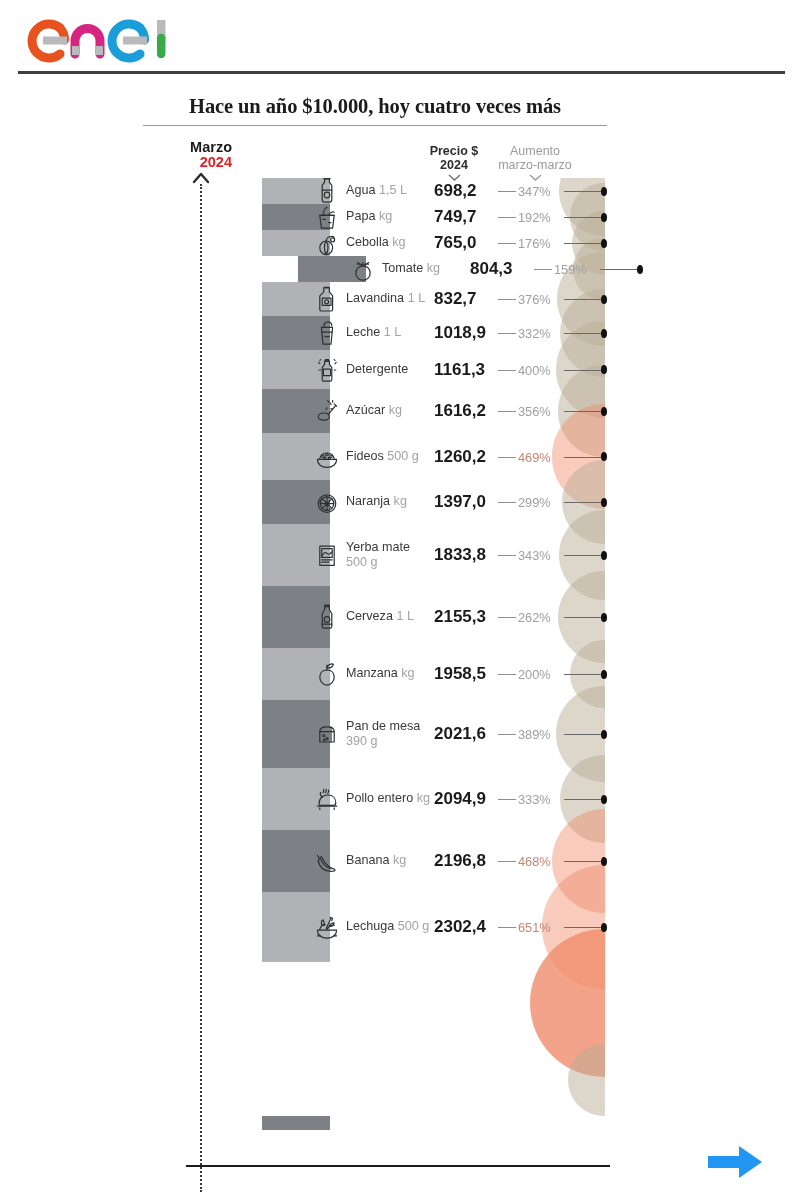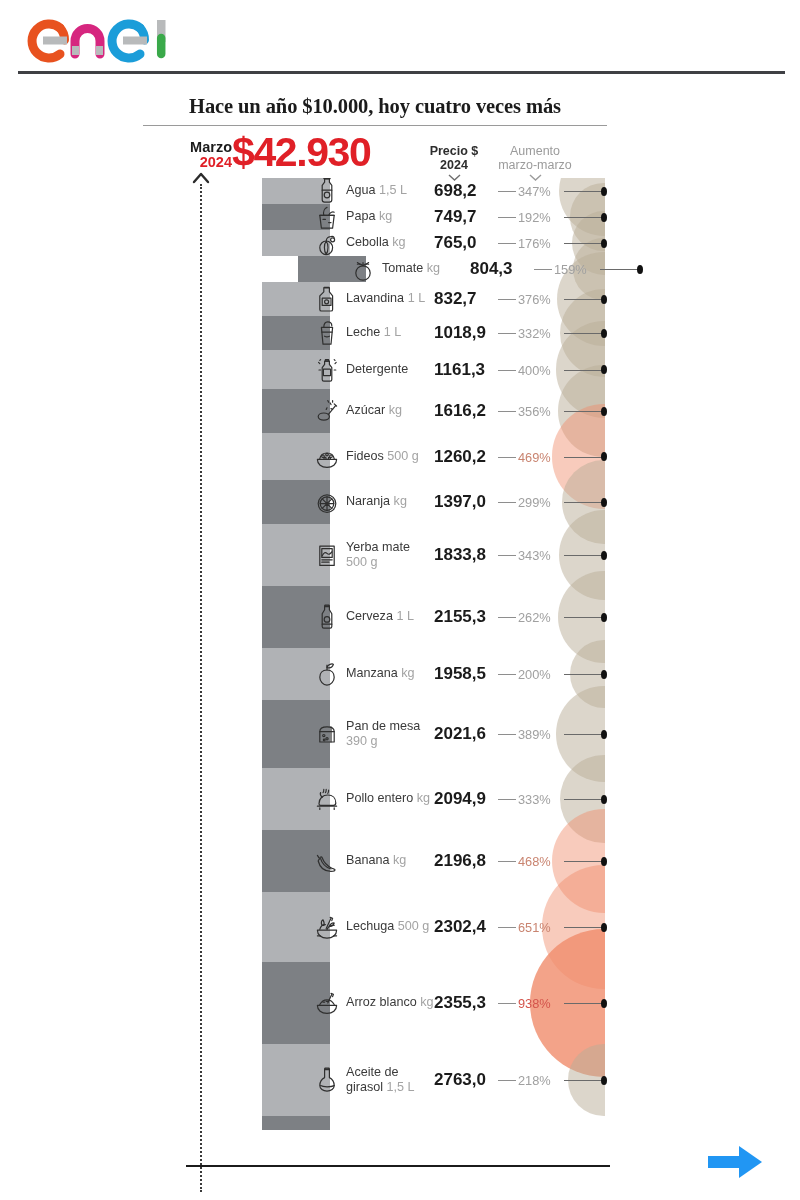--- a/index.html
+++ b/index.html
@@ -263,21 +263,20 @@
 
   <div id="infographic">
 
     <div id="headline">Hace un año $10.000, hoy cuatro veces más</div>
     <div id="headline-rule"></div>
 
     <div id="month-label">
       <span class="m-word">Marzo</span>
       <span class="m-year">2024</span>
     </div>
-    <div id="big-total">$42.930</div>
 
     <div id="head-precio" class="col-head">
       <span>Precio $</span><br>
       <span>2024</span>
       <svg class="chev" viewBox="0 0 13 7">
         <path d="M1 1 L6.5 6 L12 1" fill="none" stroke="#6f6f6f" stroke-width="1.4"></path>
       </svg>
     </div>
     <div id="head-aumento" class="col-head">
       <span>Aumento</span><br>
@@ -600,54 +599,20 @@
               <path fill="none" stroke="#2f2f2f" stroke-width="1.5" stroke-linejoin="round" stroke-linecap="round" d="M8 31h4M28 31h4"></path>
             </svg>
           </div>
           <div class="name-cell">Lechuga <span class="unit">500 g</span></div>
           <div class="price-cell">2302,4</div>
           <div class="lead-left"></div>
           <div class="pct-cell" style="color: rgb(201, 132, 112);">651%</div>
           <div class="lead-right" style="width: 40px;"></div>
           <div class="end-dot" style="left: 339px;"></div>
         </div>
-        <div class="row" style="top: 784px; height: 82px;">
-          <div class="band dark"></div>
-          <div class="icon-cell">
-            <svg viewBox="0 0 40 40" width="32" height="32">
-              <path fill="none" stroke="#2f2f2f" stroke-width="1.5" stroke-linejoin="round" stroke-linecap="round" d="M8 23h24c0 6-5 10-12 10S8 29 8 23z"></path>
-              <path fill="none" stroke="#2f2f2f" stroke-width="1.5" stroke-linejoin="round" stroke-linecap="round" d="M11 22c2-4 6-6 9-6s7 2 9 6"></path>
-              <path fill="none" stroke="#2f2f2f" stroke-width="1.5" stroke-linejoin="round" stroke-linecap="round" d="M21 20l5-11"></path>
-              <path fill="none" stroke="#2f2f2f" stroke-width="1.5" stroke-linejoin="round" stroke-linecap="round" d="M25 8l3 1-1 3"></path>
-              <path fill="none" stroke="#2f2f2f" stroke-width="1.5" stroke-linejoin="round" stroke-linecap="round" d="M15 19h2M19 18h2"></path>
-            </svg>
-          </div>
-          <div class="name-cell">Arroz blanco <span class="unit">kg</span></div>
-          <div class="price-cell">2355,3</div>
-          <div class="lead-left"></div>
-          <div class="pct-cell" style="color: rgb(212, 84, 75);">938%</div>
-          <div class="lead-right" style="width: 40px;"></div>
-          <div class="end-dot" style="left: 339px;"></div>
-        </div>
-        <div class="row" style="top: 866px; height: 72px;">
-          <div class="band light"></div>
-          <div class="icon-cell">
-            <svg viewBox="0 0 40 40" width="32" height="32">
-              <path fill="none" stroke="#2f2f2f" stroke-width="1.5" stroke-linejoin="round" stroke-linecap="round" d="M17 6h6v11c4 2 6 6 6 10 0 4-4 7-9 7s-9-3-9-7c0-4 2-8 6-10V6z"></path>
-              <path fill="none" stroke="#2f2f2f" stroke-width="1.5" stroke-linejoin="round" stroke-linecap="round" d="M17.5 5h5v2h-5z"></path>
-              <path fill="none" stroke="#2f2f2f" stroke-width="1.5" stroke-linejoin="round" stroke-linecap="round" d="M12 27c3 2 13 2 17 0"></path>
-            </svg>
-          </div>
-          <div class="name-cell">Aceite de girasol <span class="unit">1,5 L</span></div>
-          <div class="price-cell">2763,0</div>
-          <div class="lead-left"></div>
-          <div class="pct-cell">218%</div>
-          <div class="lead-right" style="width: 40px;"></div>
-          <div class="end-dot" style="left: 339px;"></div>
-        </div>
         <div class="row" style="top: 938px; height: 14px;">
           <div class="band dark"></div>
         </div>
       </div>
   </div>
 
   <div id="bottom-rule"></div>
   <div id="next-arrow">
     <svg viewBox="0 0 58 38" width="58" height="38">
       <path d="M2 13 L33 13 L33 3 L56 19 L33 35 L33 25 L2 25 Z" fill="#2196f3"></path>

